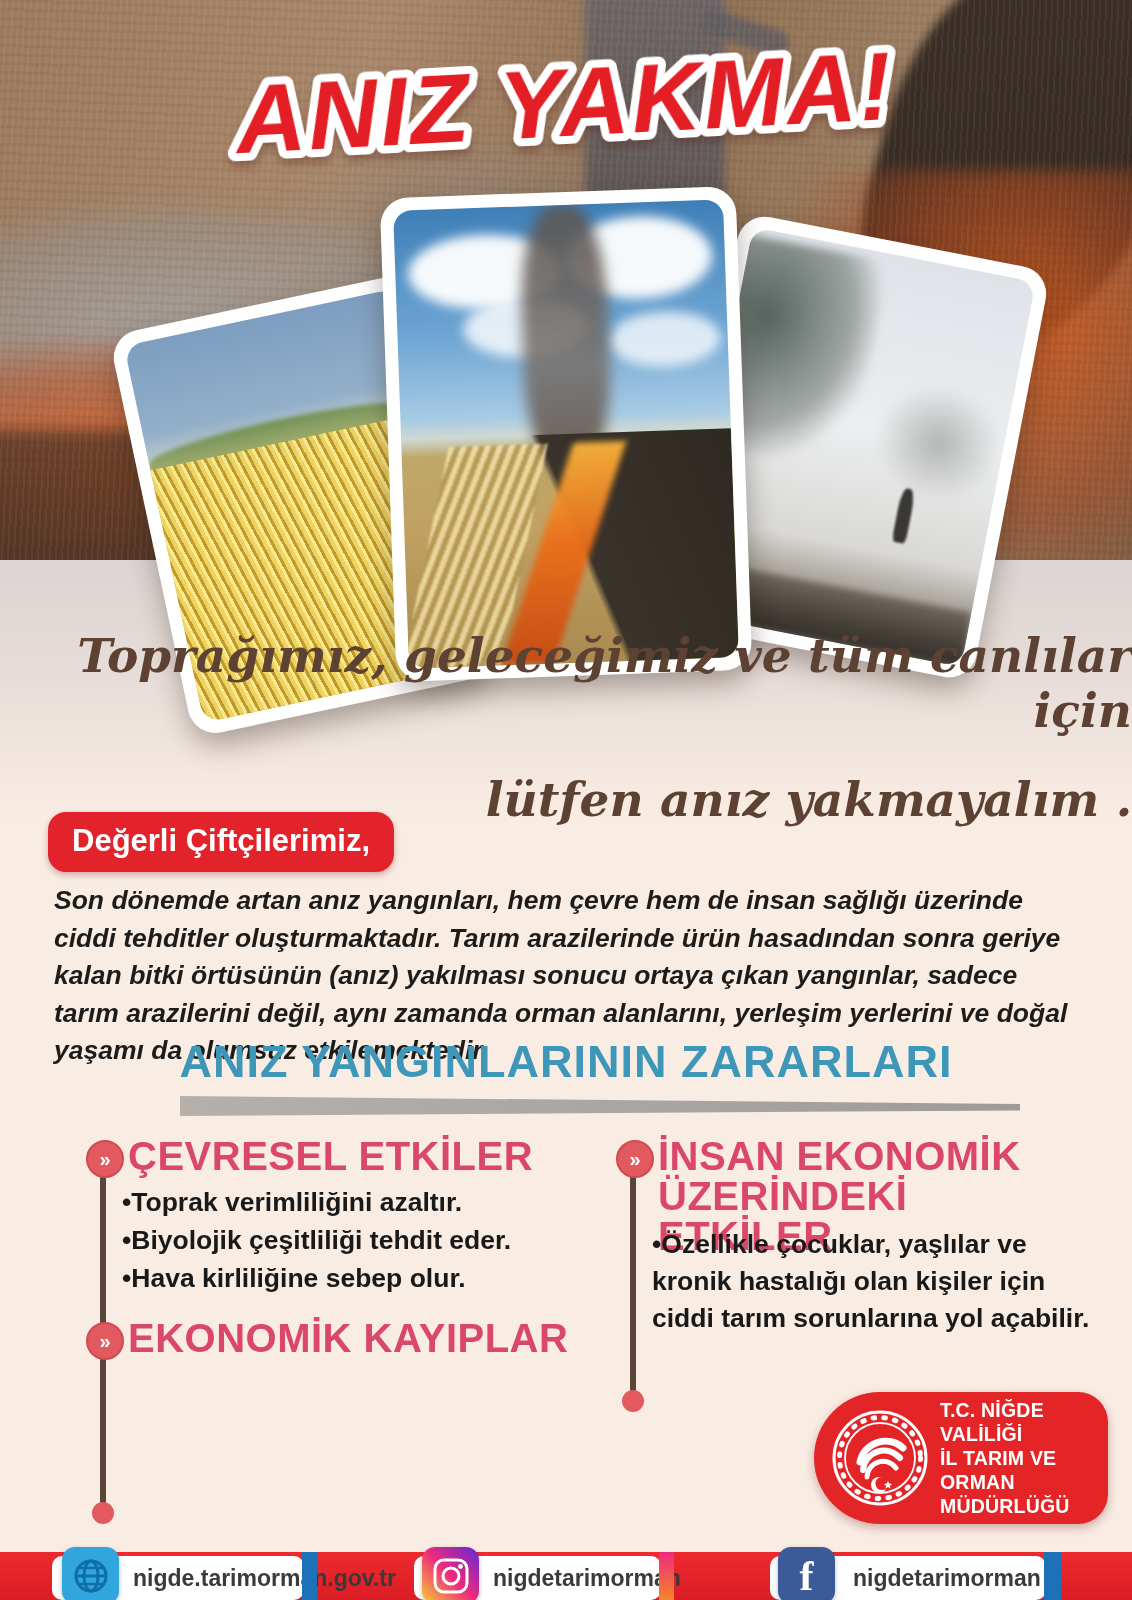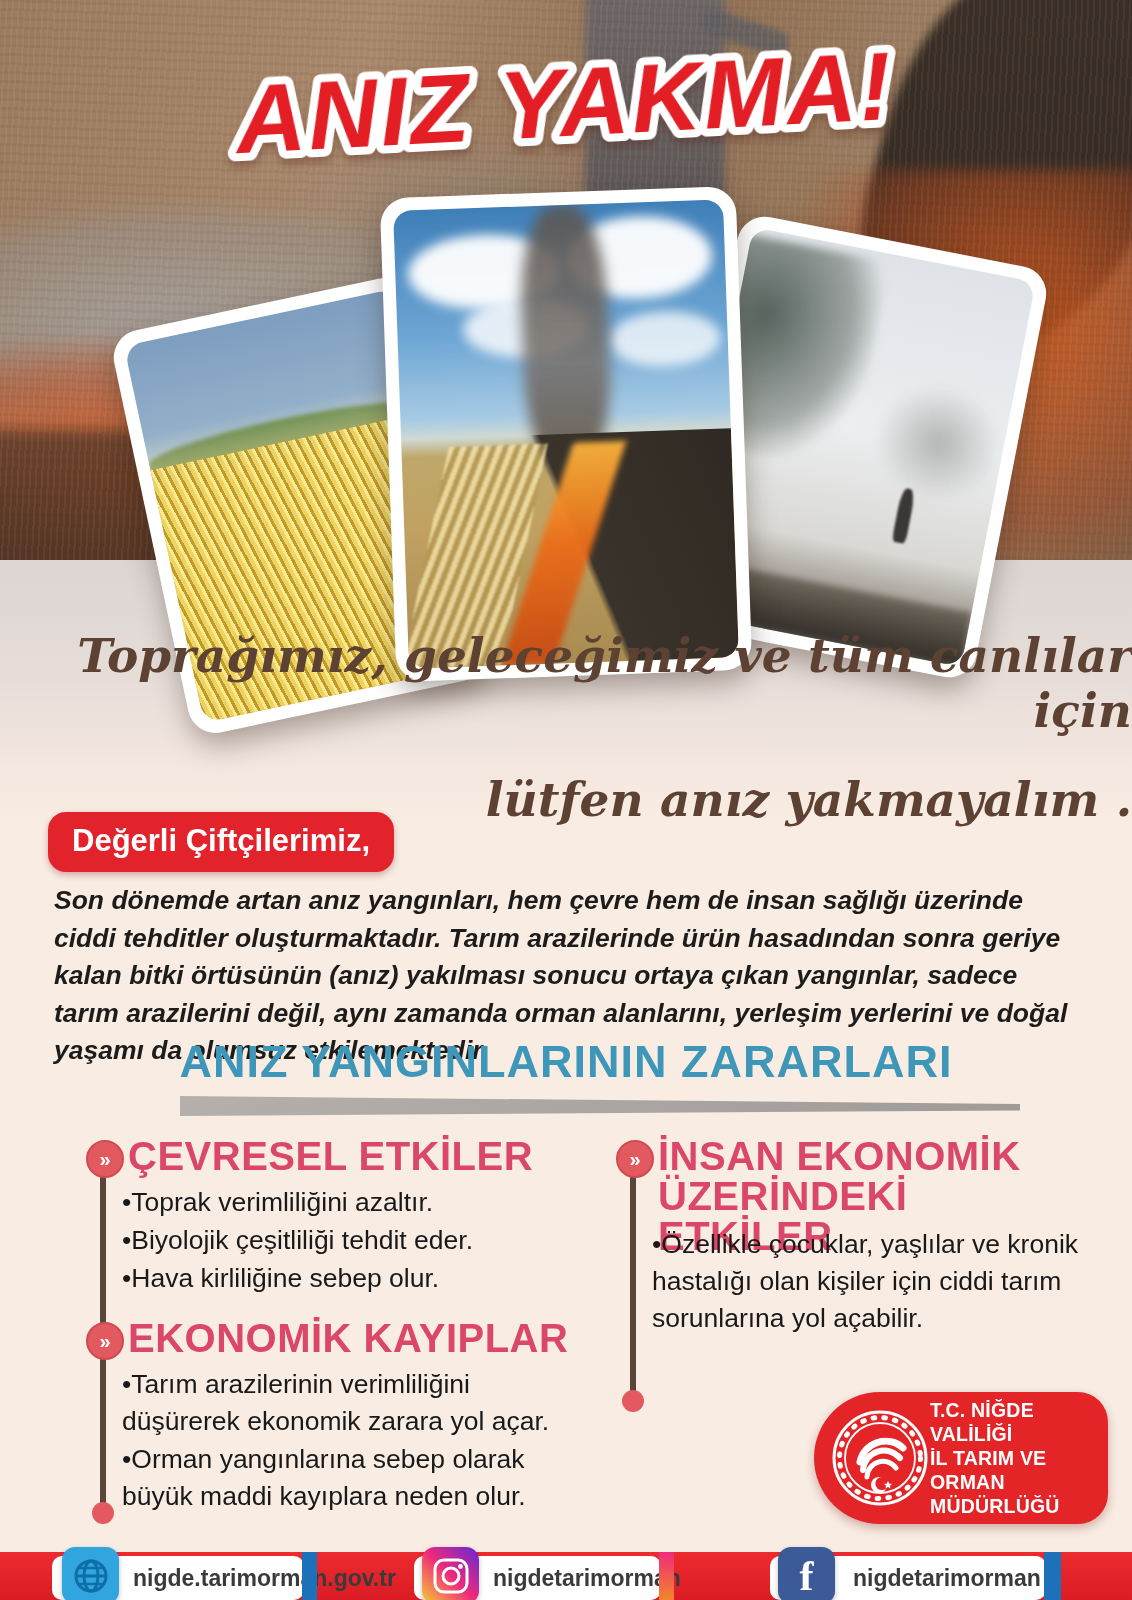--- a/index.html
+++ b/index.html
@@ -107,29 +107,29 @@
         background:linear-gradient(90deg,#a9a5a2,#9a9795 60%,#8f8c8a);
         clip-path:polygon(0% 0%,100% 40%,100% 72%,0% 100%);opacity:.85;}
 
   
   .chev{position:absolute;width:34px;height:34px;border-radius:50%;z-index:2;
         background:#e25a5f;border:2px solid #cf4a51;color:#fff;font-size:20px;font-weight:bold;
         display:flex;align-items:center;justify-content:center;line-height:1;}
   .tline{position:absolute;width:6px;background:#5a4638;border-radius:3px;z-index:1;}
   .tdot{position:absolute;width:22px;height:22px;border-radius:50%;background:#e25a5f;z-index:2;}
   .col-h{position:absolute;color:#da4768;font-size:40px;font-weight:bold;letter-spacing:.5px;line-height:40px;}
-  .col-items{position:absolute;font-size:26.5px;font-weight:normal;color:#191919;line-height:37px;}
+  .col-items{position:absolute;font-size:26.5px;font-weight:bold;color:#191919;line-height:37px;}
   .col-items div{margin-bottom:1px;}
 
   
   .logo{position:absolute;left:814px;top:1392px;width:294px;height:132px;background:#e42528;
         border-radius:66px 30px 30px 66px;display:flex;align-items:center;
         box-shadow:0 4px 10px rgba(120,20,20,.3);}
   .emblem{width:100px;height:100px;margin-left:16px;flex:0 0 auto;}
-  .logo-text{color:#fff;font-weight:bold;font-size:19.5px;line-height:24px;letter-spacing:.2px;}
+  .logo-text{color:#fff;font-weight:bold;font-size:19.5px;line-height:24px;margin-left:10px;letter-spacing:.2px;}
 
   
   .footer-bar{position:absolute;left:0;top:1552px;width:1132px;height:48px;
         background:linear-gradient(180deg,#ed2b2f,#da1c24);}
   .pill{position:absolute;top:1556px;height:44px;background:#fff;border-radius:10px;z-index:2;
         display:flex;align-items:center;}
   .pill .txt{font-size:23px;font-weight:600;color:#3a3a3a;}
   .fico{position:absolute;top:1547px;width:57px;height:57px;border-radius:13px;z-index:3;
         display:flex;align-items:center;justify-content:center;box-shadow:0 2px 5px rgba(0,0,0,.25);}
   .ico-globe{left:62px;background:#31a5de;}
@@ -214,24 +214,20 @@
   <div class="col-items" style="left:122px;top:1184px;width:470px;">
     <div>•Toprak verimliliğini azaltır.</div>
     <div>•Biyolojik çeşitliliği tehdit eder.</div>
     <div>•Hava kirliliğine sebep olur.</div>
   </div>
 
   <div class="chev" style="left:86px;top:1322px;">
     <span>»</span>
   </div>
   <div class="col-h" style="left:128px;top:1318px;">EKONOMİK KAYIPLAR</div>
-  <div class="col-items" style="left:122px;top:1366px;width:470px;">
-    <div>•Tarım arazilerinin verimliliğini düşürerek ekonomik zarara yol açar.</div>
-    <div>•Orman yangınlarına sebep olarak büyük maddi kayıplara neden olur.</div>
-  </div>
 
   <div class="tline" style="left:630px;top:1160px;height:240px;"></div>
   <div class="tdot" style="left:622px;top:1390px;"></div>
   <div class="chev" style="left:616px;top:1140px;">
     <span>»</span>
   </div>
   <div class="col-h" style="left:658px;top:1136px;width:380px;">İNSAN EKONOMİK ÜZERİNDEKİ ETKİLER</div>
   <div class="col-items" style="left:652px;top:1226px;width:452px;">
     <div>•Özellikle çocuklar, yaşlılar ve kronik hastalığı olan kişiler için ciddi tarım sorunlarına yol açabilir.</div>
   </div>

